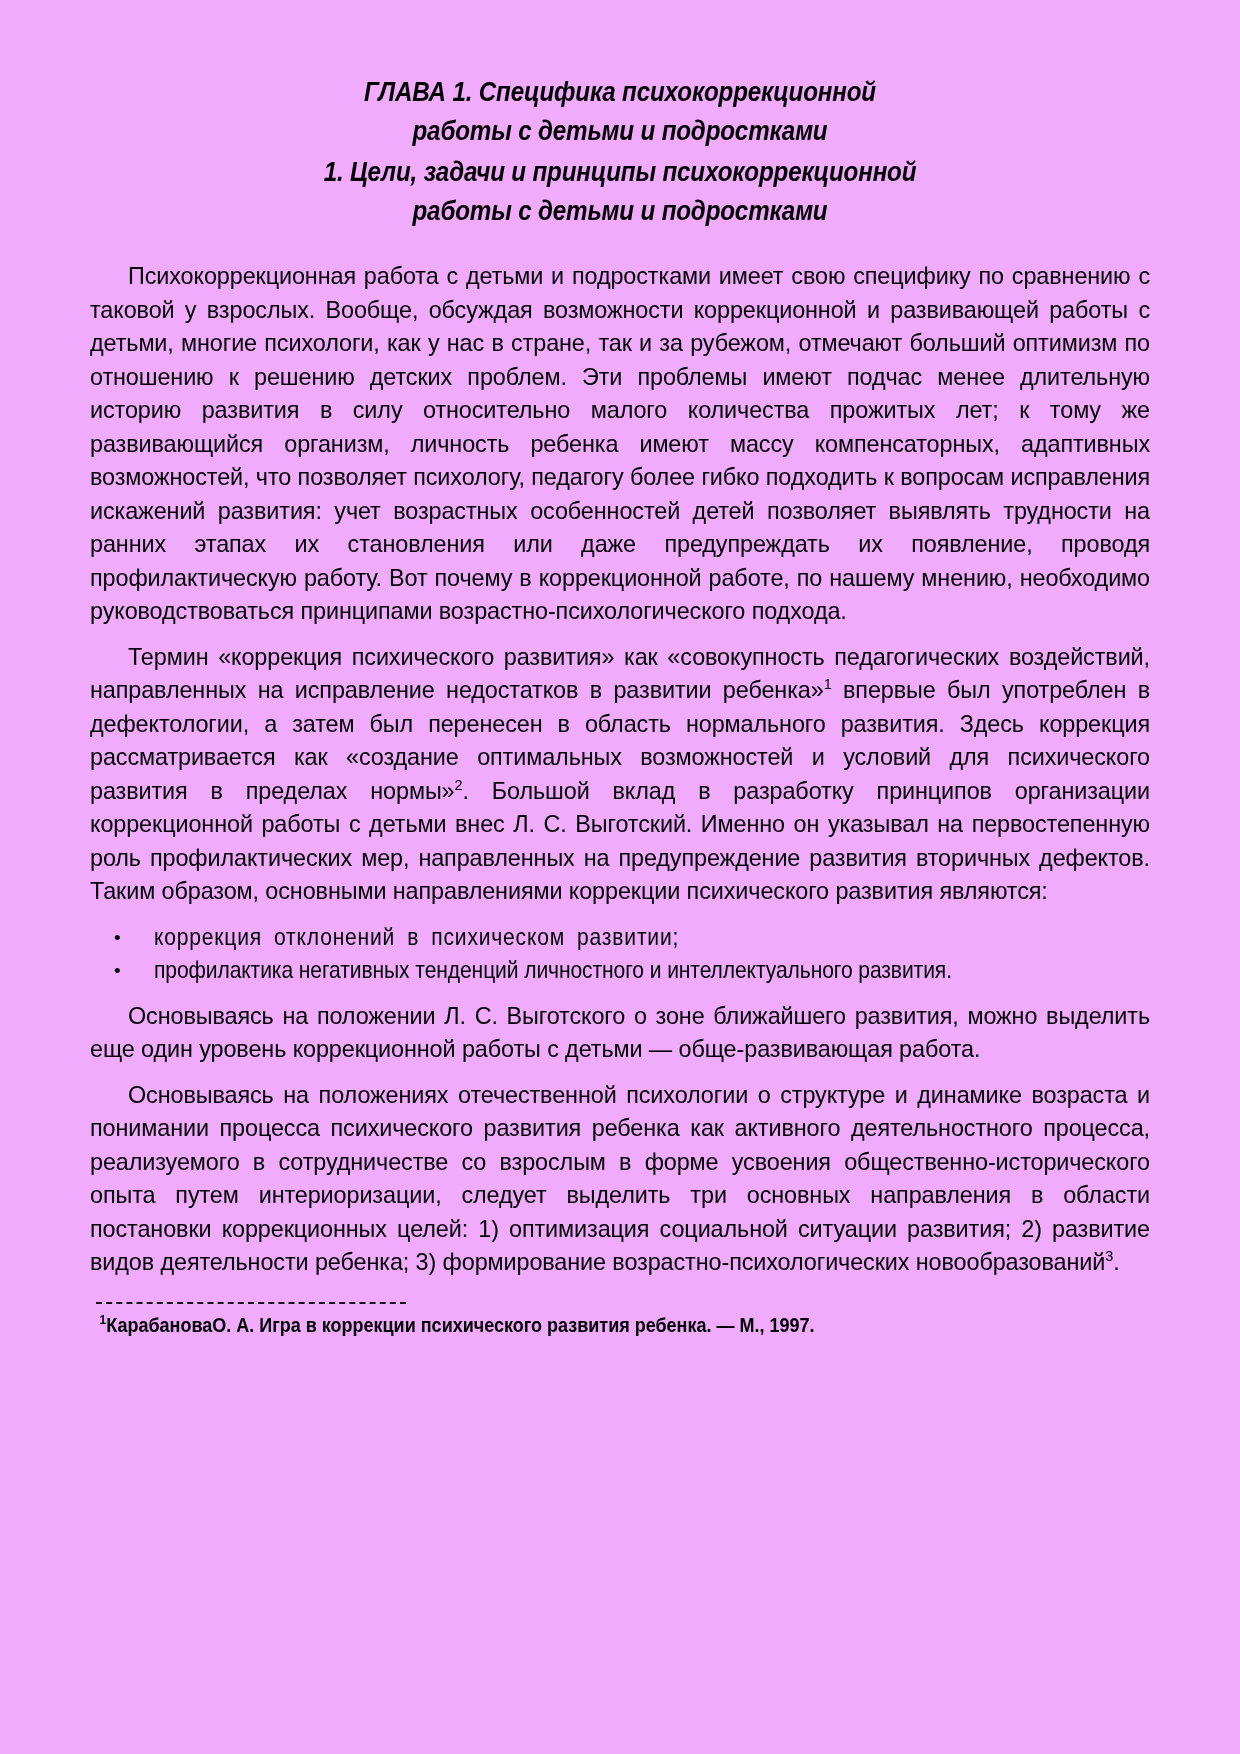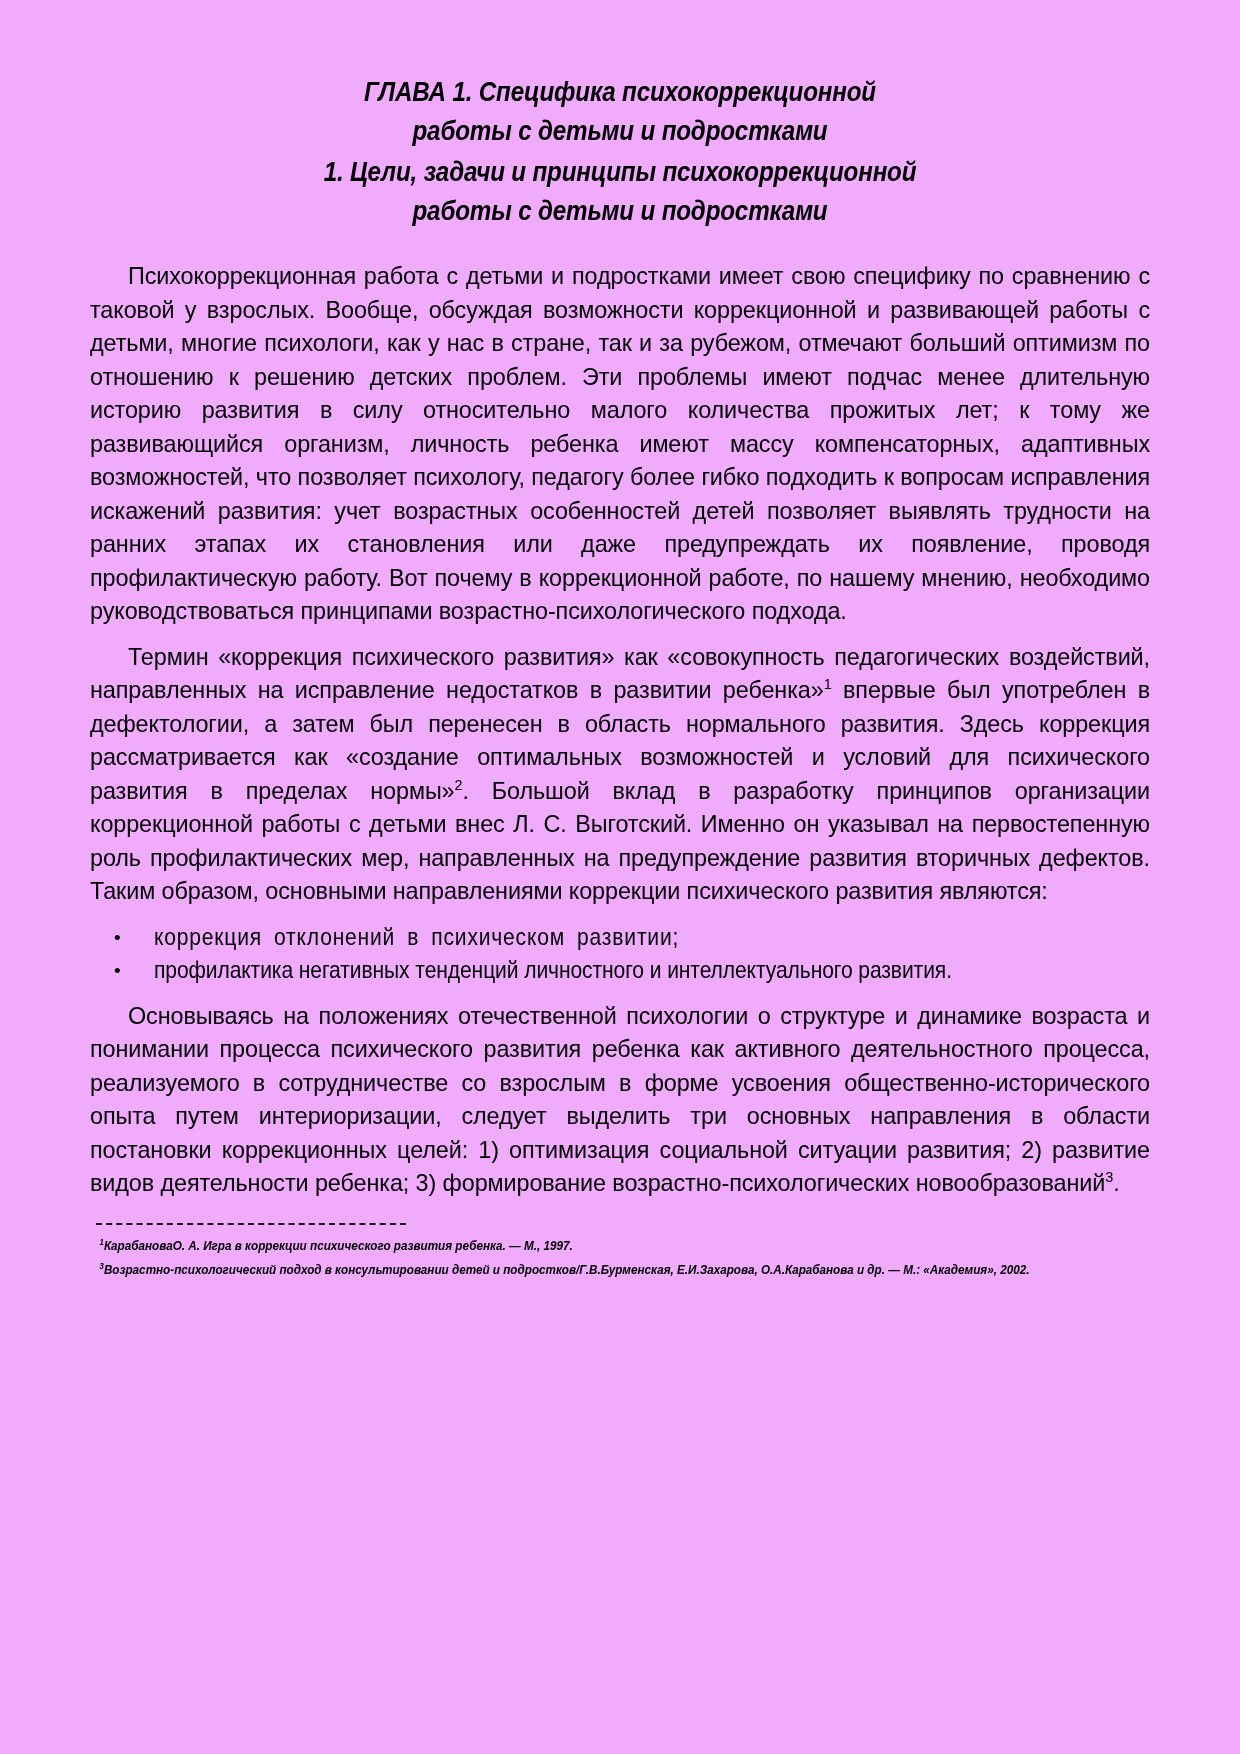--- a/index.html
+++ b/index.html
@@ -104,23 +104,22 @@
   .footnotes {
     margin-top: 22px;
   }
   .fn-rule {
     width: 310px;
     height: 0;
     border-top: 2px dashed #151515;
     margin: 0 0 9px 18px;
   }
   .footnote {
-    font-size: 13px;
+    font-size: 20px;
     line-height: 24.5px;
-    font-style: italic;
     font-weight: bold;
     text-align: justify;
     margin: 0;
   }
   .footnote .fnum {
     font-size: 0.66em;
     vertical-align: super;
     line-height: 0;
   }
   .footnote .fcond {
@@ -162,39 +161,37 @@
         <li class="spaced">
           <span class="dot">•</span>
           <span class="btext">коррекция отклонений в психическом развитии;</span>
         </li>
         <li>
           <span class="dot">•</span>
           <span class="btext">профилактика негативных тенденций личностного и интеллектуального развития.</span>
         </li>
       </ul>
 
+      <p class="para">
+        <span>Основываясь на положении Л. С. Выготского о зоне ближайшего развития, можно выделить еще один уровень коррекционной работы с детьми — обще-развивающая работа.</span>
+      </p>
 
 
       <p class="para">
         <span>Основываясь на положениях отечественной психологии о структуре и динамике возраста и понимании процесса психического развития ребенка как активного деятельностного процесса, реализуемого в сотрудничестве со взрослым в форме усвоения общественно-исторического опыта путем интериоризации, следует выделить три основных направления в области постановки коррекционных целей: 1) оптимизация социальной ситуации развития; 2) развитие видов деятельности ребенка; 3) формирование возрастно-психологических новообразований</span><sup class="fn">3</sup><span>.</span>
       </p>
 
     </div>
 
     <div class="footnotes">
       <div class="fn-rule"></div>
 
       <p class="footnote indent">
         <span class="fcond">
           <span class="fnum">1</span><span>КарабановаО. А. Игра в коррекции психического развития ребенка. — М.,  1997.</span>
         </span>
       </p>
 
 
-      <p class="footnote indent">
-        <span class="fcond">
-          <span class="fnum">3</span><span>Возрастно-психологический подход в консультировании детей и подростков/Г.В.Бурменская, Е.И.Захарова, О.А.Карабанова и др. — М.: «Академия», 2002.</span>
-        </span>
-      </p>
     </div>
 
   </div>
 </div>
 
 </body></html>

